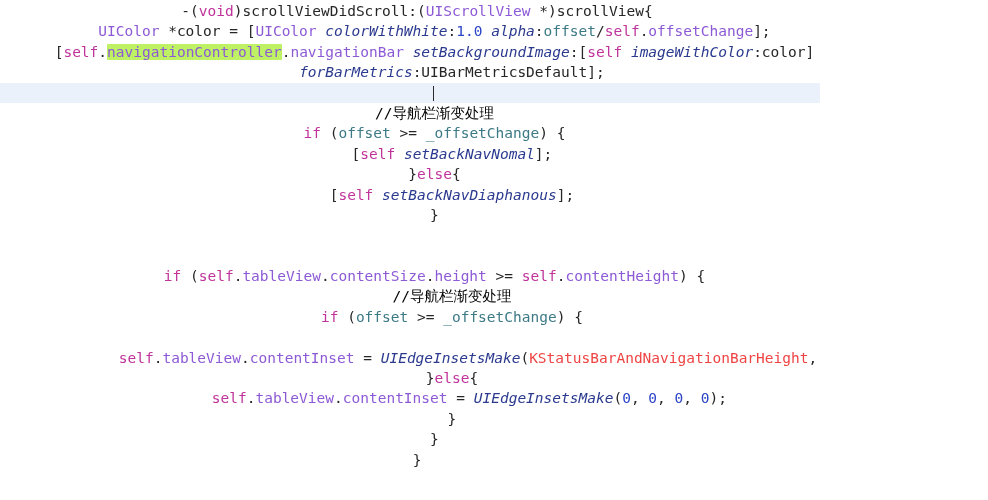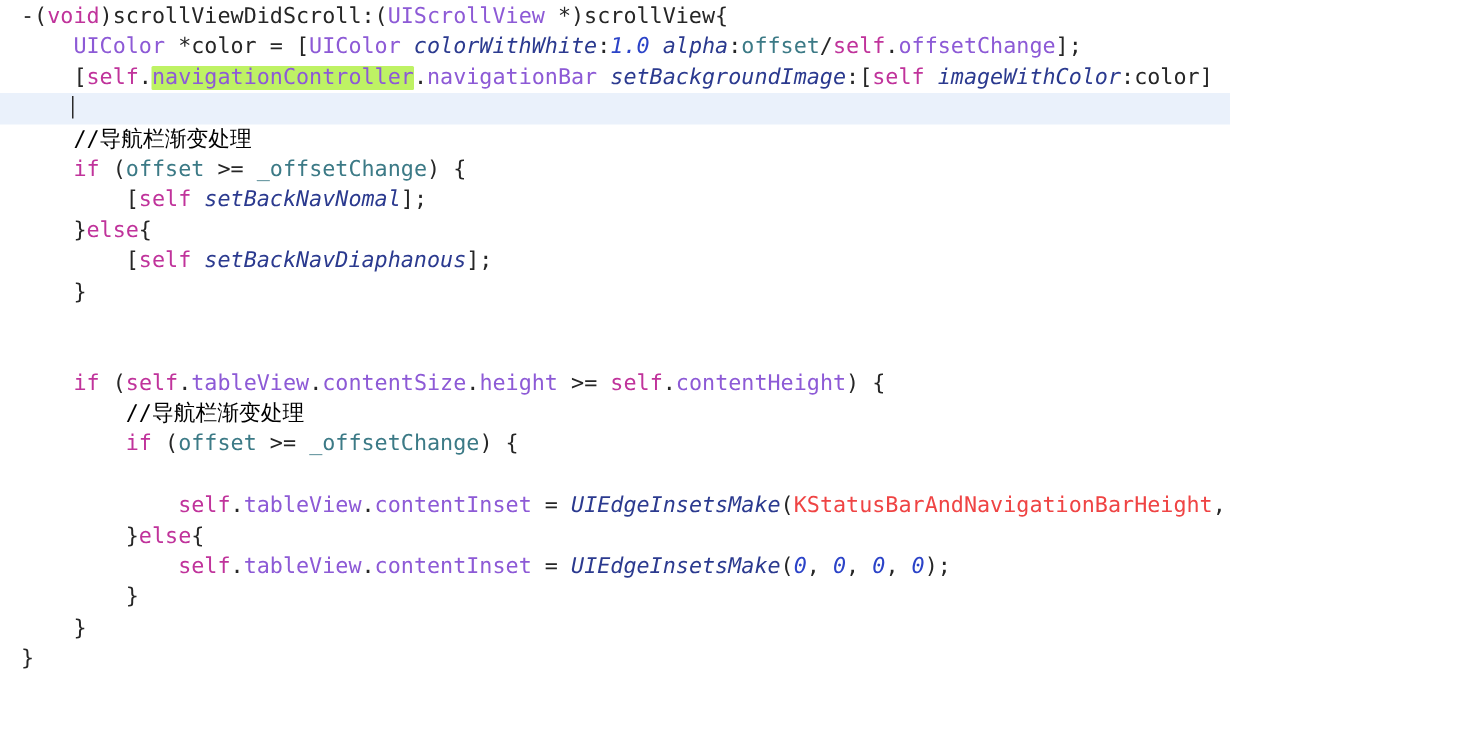--- a/index.html
+++ b/index.html
@@ -10,20 +10,21 @@
   #editor {
     position: relative;
     width: 820px;
     height: 500px;
     background: #ffffff;
     overflow: hidden;
     font-family: "DejaVu Sans Mono", "Liberation Mono", monospace;
     font-size: 14.5px;
     line-height: 20.4px;
     color: #262626;
+    text-align: center;
     -webkit-font-smoothing: antialiased;
   }
   .code-area {
     position: absolute;
     left: 0;
     top: 0;
     right: 0;
     padding-top: 1px;
   }
   .line {
@@ -43,36 +44,37 @@
     vertical-align: -3px;
     margin-left: -1px;
   }
   
   .t-plain   { color: #262626; }
   .t-kw      { color: #c0339b; }   
   .t-class   { color: #8d5ad6; }   
   .t-prop    { color: #8d5ad6; }   
   .t-var     { color: #3c7a86; }   
   .t-msg     { color: #2b3a8f; font-style: italic; }   
-  .t-num     { color: #2b43c8; font-style: italic; }   
+  .t-num     { color: #2b43c8; }   
   .t-macro   { color: #ef4444; }   
   .t-comment { color: #000000; font-weight: normal; }
   .sel {
     background: #bef264;
     border-radius: 1px;
   }
 </style>
 </head>
 <body>
 
 <div id="editor">
   <div class="code-area">
       <div class="line"><span class="t-plain">-(</span><span class="t-kw">void</span><span class="t-plain">)scrollViewDidScroll:(</span><span class="t-class">UIScrollView</span><span class="t-plain"> *)scrollView{</span></div>
       <div class="line"><span class="t-plain">    </span><span class="t-class">UIColor</span><span class="t-plain"> *color = [</span><span class="t-class">UIColor</span><span class="t-plain"> </span><span class="t-msg">colorWithWhite</span><span class="t-plain">:</span><span class="t-num">1.0</span><span class="t-plain"> </span><span class="t-msg">alpha</span><span class="t-plain">:</span><span class="t-var">offset</span><span class="t-plain">/</span><span class="t-kw">self</span><span class="t-plain">.</span><span class="t-prop">offsetChange</span><span class="t-plain">];</span></div>
       <div class="line"><span class="t-plain">    [</span><span class="t-kw">self</span><span class="t-plain">.</span><span class="t-prop sel">navigationController</span><span class="t-plain">.</span><span class="t-prop">navigationBar</span><span class="t-plain"> </span><span class="t-msg">setBackgroundImage</span><span class="t-plain">:[</span><span class="t-kw">self</span><span class="t-plain"> </span><span class="t-msg">imageWithColor</span><span class="t-plain">:color]</span></div>
+      <div class="line"><span class="t-plain">        </span><span class="t-msg">forBarMetrics</span><span class="t-plain">:</span><span class="t-plain">UIBarMetricsDefault</span><span class="t-plain">];</span></div>
       <div class="line current"><span class="t-plain">    </span><span class="caret"></span></div>
       <div class="line"><span class="t-plain">    </span><span class="t-comment">//导航栏渐变处理</span></div>
       <div class="line"><span class="t-plain">    </span><span class="t-kw">if</span><span class="t-plain"> (</span><span class="t-var">offset</span><span class="t-plain"> &gt;= </span><span class="t-var">_offsetChange</span><span class="t-plain">) {</span></div>
       <div class="line"><span class="t-plain">        [</span><span class="t-kw">self</span><span class="t-plain"> </span><span class="t-msg">setBackNavNomal</span><span class="t-plain">];</span></div>
       <div class="line"><span class="t-plain">    }</span><span class="t-kw">else</span><span class="t-plain">{</span></div>
       <div class="line"><span class="t-plain">        [</span><span class="t-kw">self</span><span class="t-plain"> </span><span class="t-msg">setBackNavDiaphanous</span><span class="t-plain">];</span></div>
       <div class="line"><span class="t-plain">    }</span></div>
       <div class="line"></div>
       <div class="line"><span class="t-plain">    </span></div>
       <div class="line"><span class="t-plain">    </span><span class="t-kw">if</span><span class="t-plain"> (</span><span class="t-kw">self</span><span class="t-plain">.</span><span class="t-prop">tableView</span><span class="t-plain">.</span><span class="t-prop">contentSize</span><span class="t-plain">.</span><span class="t-prop">height</span><span class="t-plain"> &gt;= </span><span class="t-kw">self</span><span class="t-plain">.</span><span class="t-prop">contentHeight</span><span class="t-plain">) {</span></div>

